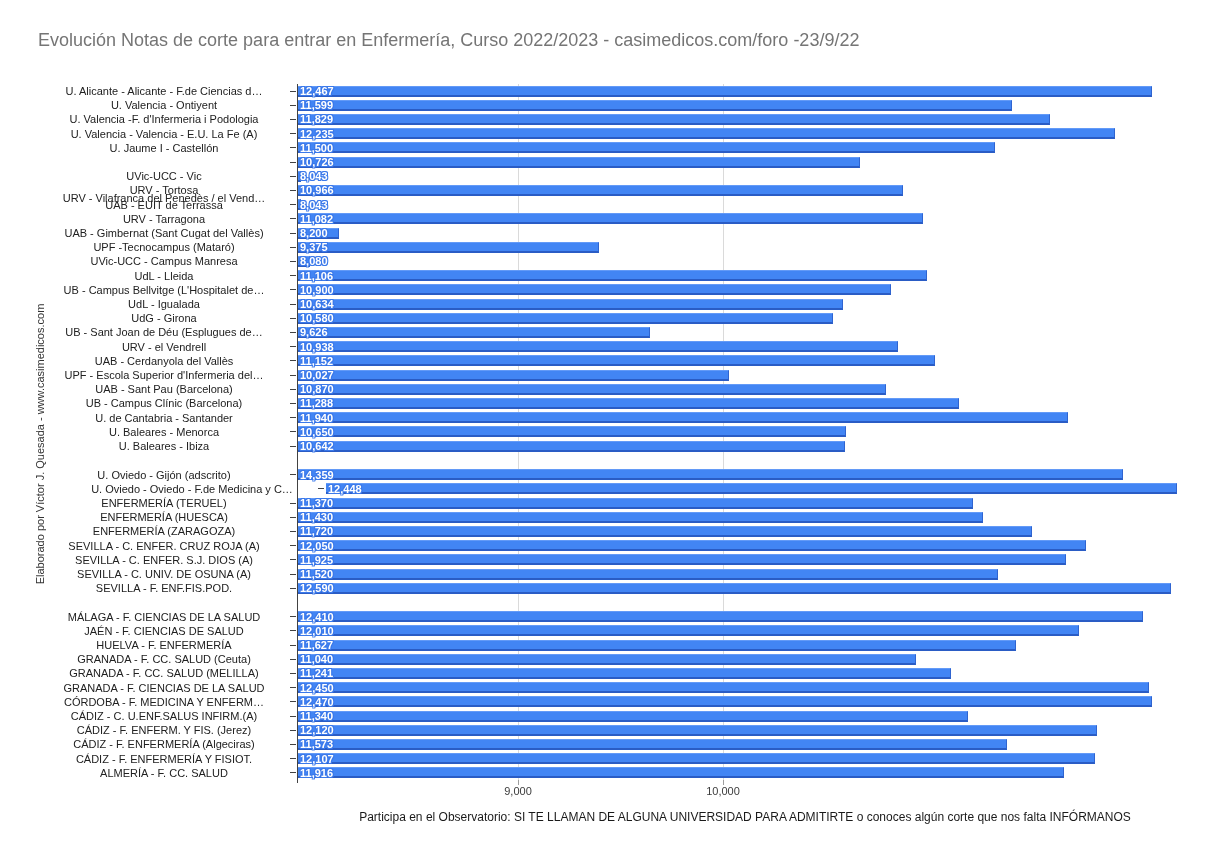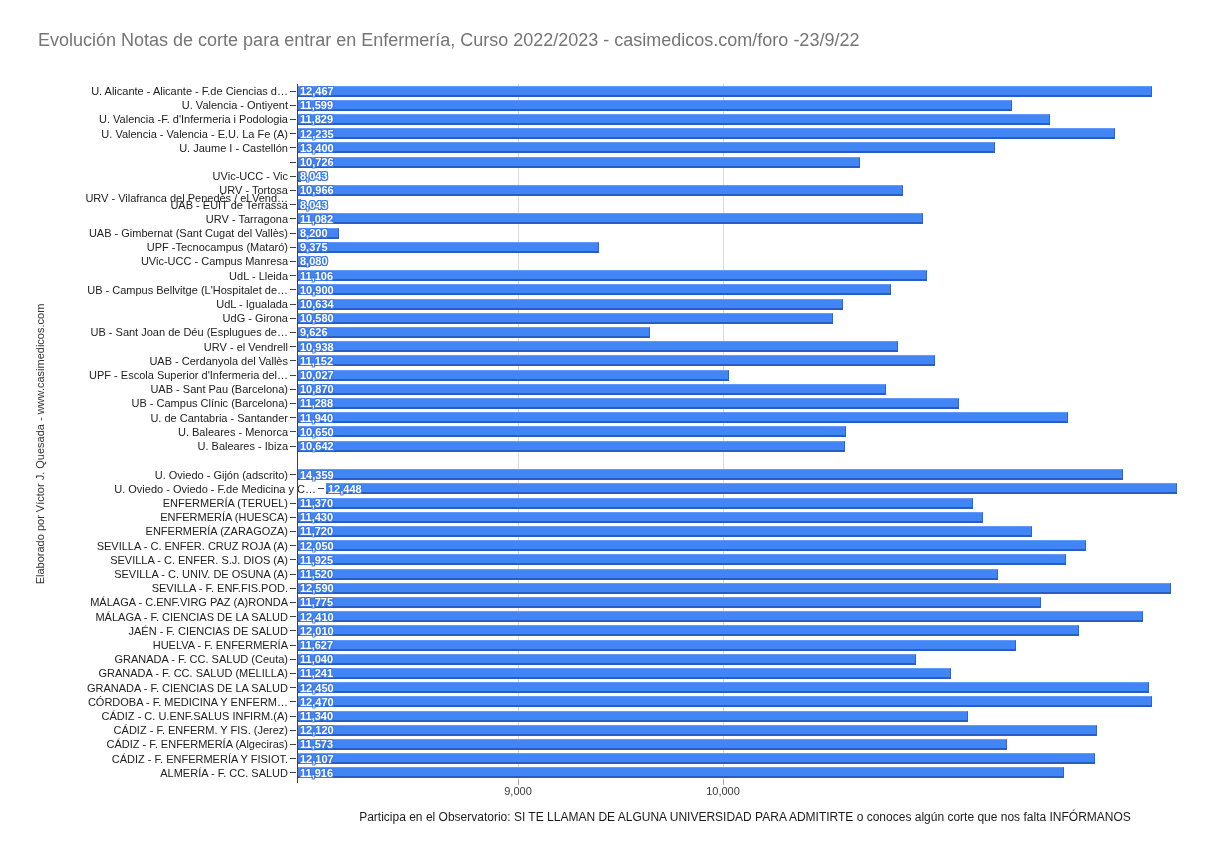--- a/index.html
+++ b/index.html
@@ -28,21 +28,21 @@
     background: #424242; z-index: 2;
   }
   .gridline { position: absolute; top: 0; width: 1px; height: 696px; background: #dadada; z-index: 0; }
   .gl-1 { left: 221px; }
   .gl-2 { left: 426px; }
 
   #rows { position: absolute; inset: 0; z-index: 1; }
   .row { position: absolute; left: 0; width: 100%; }
   .cat-label {
     position: absolute; left: -257px; width: 248px; top: 0;
-    text-align: right; font-size: 11px; color: #212121; white-space: nowrap;
+    text-align: center; font-size: 11px; color: #212121; white-space: nowrap;
     overflow: hidden;
   }
   .cat-tick {
     position: absolute; left: -7px; top: 6.6px; width: 6px; height: 1px;
     background: #424242;
   }
   .bar {
     position: absolute; left: 1px; top: 1.6px; height: 11px;
     box-sizing: border-box;
     background: #4285f4;
@@ -106,21 +106,21 @@
         <div class="row" style="top: 42.6122px; height: 14.2041px;">
           <div class="cat-label" style="line-height: 14.2041px;">U. Valencia - Valencia - E.U. La Fe (A)</div>
           <div class="cat-tick"></div>
           <div class="bar" style="width: 817px;"></div>
           <span class="val">12,235</span>
         </div>
         <div class="row" style="top: 56.8163px; height: 14.2041px;">
           <div class="cat-label" style="line-height: 14.2041px;">U. Jaume I - Castellón</div>
           <div class="cat-tick"></div>
           <div class="bar" style="width: 697px;"></div>
-          <span class="val">13,400</span>
+          <span class="val">11,500</span>
         </div>
         <div class="row" style="top: 71.0204px; height: 14.2041px;">
           <div class="cat-label" style="line-height: 14.2041px; margin-top: 36px;">URV - Vilafranca del Penedès / el Vend…</div>
           <div class="cat-tick"></div>
           <div class="bar" style="width: 562px;"></div>
           <span class="val">10,726</span>
         </div>
         <div class="row" style="top: 85.2245px; height: 14.2041px;">
           <div class="cat-label" style="line-height: 14.2041px;">UVic-UCC - Vic</div>
           <div class="cat-tick"></div>
@@ -287,26 +287,20 @@
           <div class="cat-label" style="line-height: 14.2041px;">SEVILLA - C. UNIV. DE OSUNA (A)</div>
           <div class="cat-tick"></div>
           <div class="bar" style="width: 700px;"></div>
           <span class="val">11,520</span>
         </div>
         <div class="row" style="top: 497.143px; height: 14.2041px;">
           <div class="cat-label" style="line-height: 14.2041px;">SEVILLA - F. ENF.FIS.POD.</div>
           <div class="cat-tick"></div>
           <div class="bar" style="width: 873px;"></div>
           <span class="val">12,590</span>
-        </div>
-        <div class="row" style="top: 511.347px; height: 14.2041px;">
-          <div class="cat-label" style="line-height: 14.2041px;">MÁLAGA - C.ENF.VIRG PAZ (A)RONDA</div>
-          <div class="cat-tick"></div>
-          <div class="bar" style="width: 743px;"></div>
-          <span class="val">11,775</span>
         </div>
         <div class="row" style="top: 525.551px; height: 14.2041px;">
           <div class="cat-label" style="line-height: 14.2041px;">MÁLAGA - F. CIENCIAS DE LA SALUD</div>
           <div class="cat-tick"></div>
           <div class="bar" style="width: 845px;"></div>
           <span class="val">12,410</span>
         </div>
         <div class="row" style="top: 539.755px; height: 14.2041px;">
           <div class="cat-label" style="line-height: 14.2041px;">JAÉN - F. CIENCIAS DE SALUD</div>
           <div class="cat-tick"></div>

